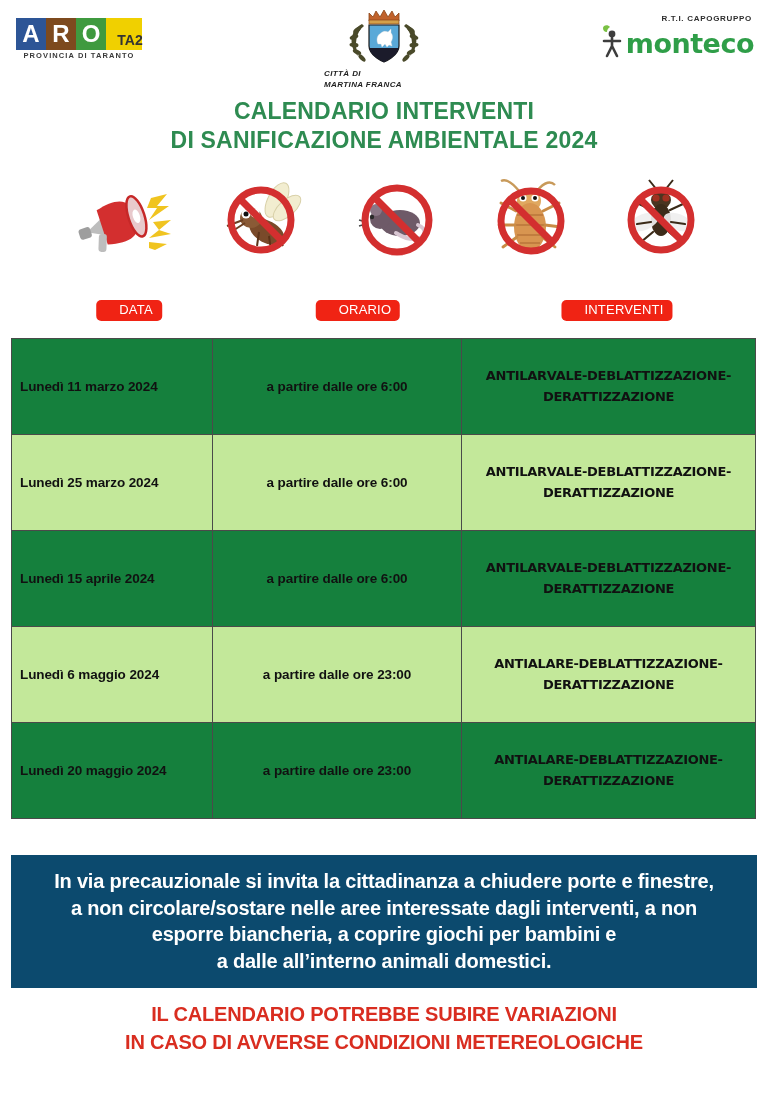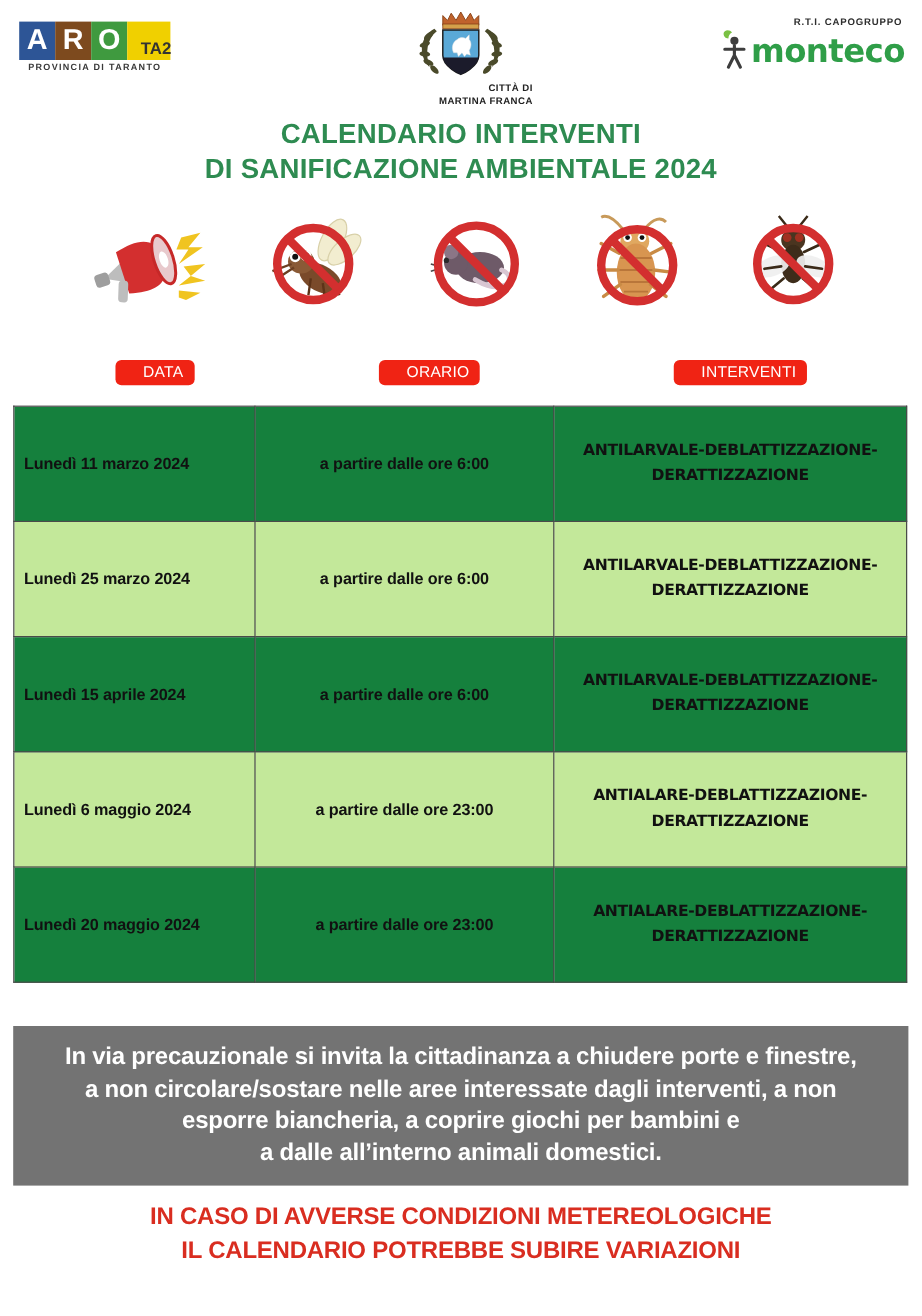--- a/index.html
+++ b/index.html
@@ -63,21 +63,22 @@
     text-align: center;
     width: 126px;
   }
 
   
   .city-logo {
     position: absolute;
     left: 50%; top: 6px;
     transform: translateX(-50%);
     width: 120px;
-    text-align: right;
+    text-align: left;
+    font-style: italic;
   }
   .crest-wrap { position: relative; height: 62px; }
   .city-caption {
     font-size: 8px;
     font-weight: bold;
     letter-spacing: 0.4px;
     color: #222222;
     line-height: 1.35;
     margin-top: 1px;
   }
@@ -195,21 +196,21 @@
     line-height: 1.55;
     font-family: "DejaVu Sans", sans-serif;
     letter-spacing: -0.3px;
   }
 
   
   .warning {
     position: absolute;
     left: 11px; top: 855px;
     width: 746px;
-    background: #737373;
+    background: #0c4a6e;
     color: #ffffff;
     text-align: center;
     font-size: 20px;
     font-weight: bold;
     line-height: 1.33;
     padding: 13px 10px 14px 10px;
     letter-spacing: -0.2px;
   }
 
   
@@ -438,17 +439,17 @@
   </table>
 
   <div class="warning">
     <div>In via precauzionale si invita la cittadinanza a chiudere porte e finestre,</div>
     <div>a non circolare/sostare nelle aree interessate dagli interventi, a non</div>
     <div>esporre biancheria, a coprire giochi per bambini e</div>
     <div>a dalle all’interno animali domestici.</div>
   </div>
 
   <div class="footer-note">
+    <div>IL CALENDARIO POTREBBE SUBIRE VARIAZIONI</div>
     <div>IN CASO DI AVVERSE CONDIZIONI METEREOLOGICHE</div>
-    <div>IL CALENDARIO POTREBBE SUBIRE VARIAZIONI</div>
   </div>
 
 </div>
 
 </body></html>

